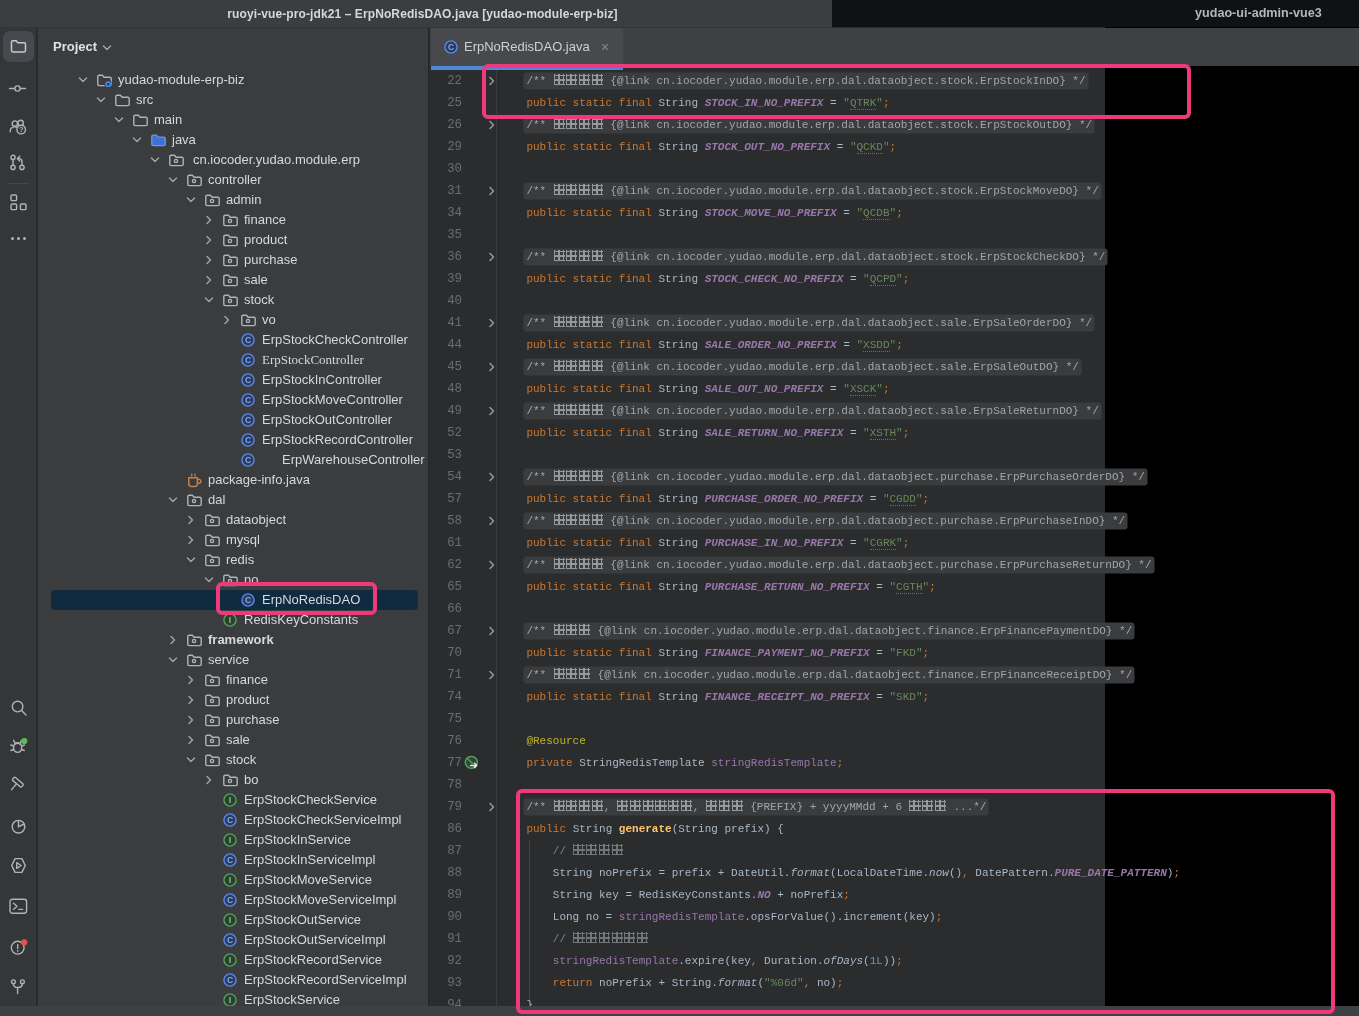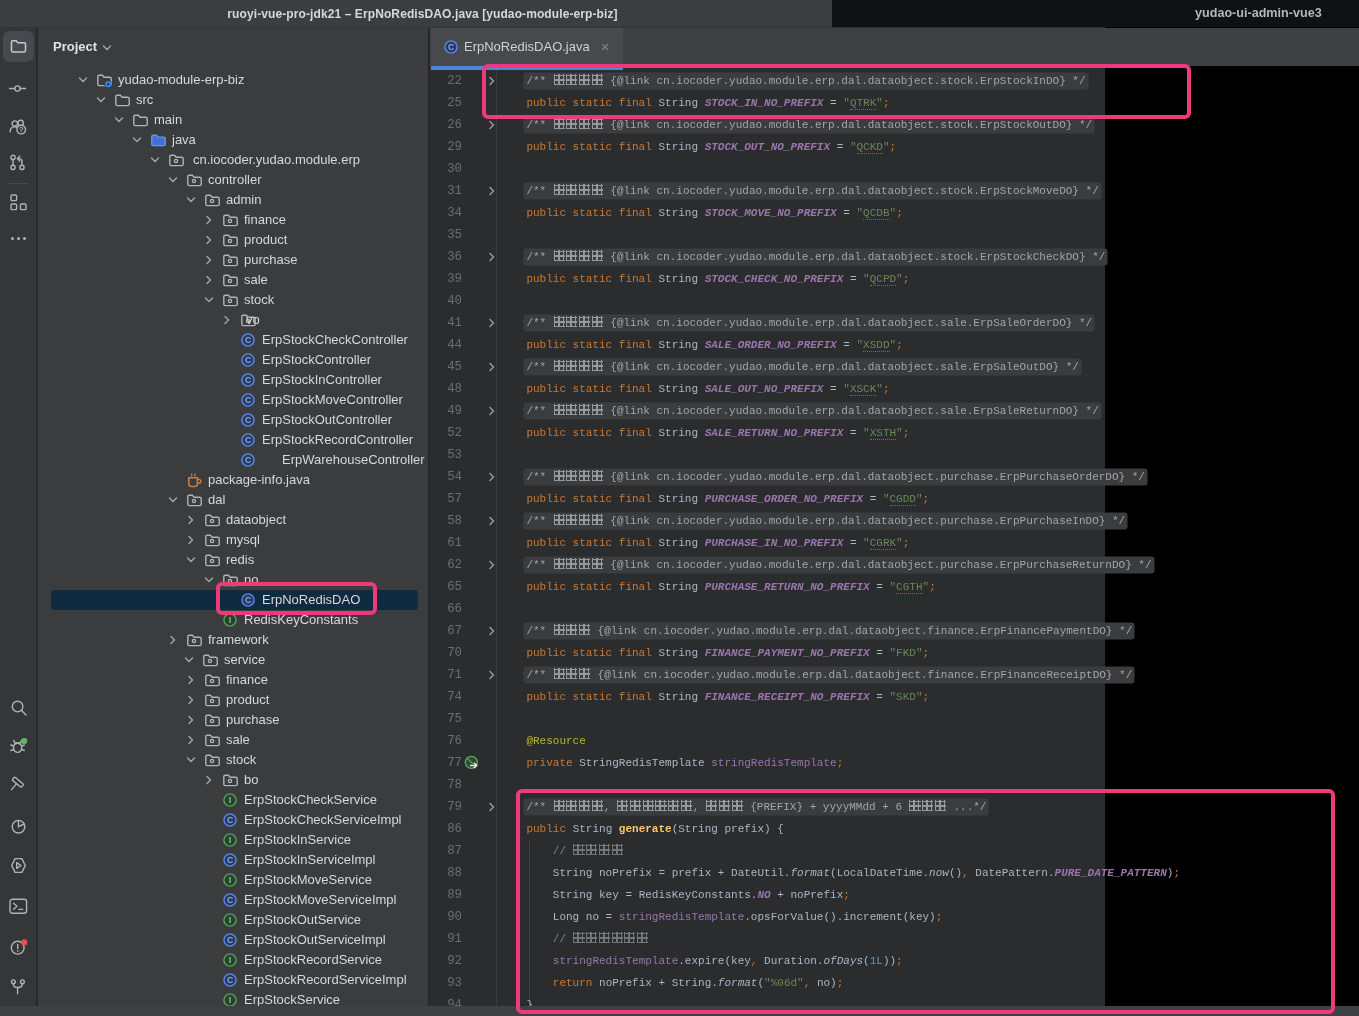--- a/index.html
+++ b/index.html
@@ -261,35 +261,35 @@
         <span class="abs" style="left:206px;">stock</span>
       </div>
       <div class="trow" style="left:0;top:282px;width:100%">
         <svg class="abs" style="left:183px;top:4px" width="12" height="12" viewBox="0 0 12 12">
           <path d="M4 2.5 L7.5 6 L4 9.5" fill="none" stroke="#9fa3a9" stroke-width="1.5" stroke-linecap="round" stroke-linejoin="round"></path>
         </svg>
         <svg class="abs" style="left:202px;top:2px" width="16" height="16" viewBox="0 0 16 16">
           <path d="M1.8 4.6 q0-1.4 1.4-1.4 h3.2 l1.7 2 h5.7 q1.4 0 1.4 1.4 v5.6 q0 1.4 -1.4 1.4 h-10.6 q-1.4 0-1.4-1.4 z" fill="none" stroke="#b0b3b8" stroke-width="1.4" stroke-linecap="round" stroke-linejoin="round"></path>
           <circle cx="8" cy="9" r="1.6" fill="none" stroke="#b0b3b8" stroke-width="1.4" stroke-linecap="round" stroke-linejoin="round"></circle>
         </svg>
-        <span class="abs" style="left:208px;">vo</span>
+        <span class="abs" style="left:224px;">vo</span>
       </div>
       <div class="trow" style="left:0;top:302px;width:100%">
         <svg class="abs" style="left:202px;top:2px" width="16" height="16" viewBox="0 0 16 16">
           <circle cx="8" cy="8" r="6.1" fill="#2b3b5e" stroke="#5689f0" stroke-width="1.4"></circle>
           <text x="8" y="11.2" font-family="Liberation Sans" font-size="8.6" font-weight="700" fill="#84a8f2" text-anchor="middle">C</text>
         </svg>
         <span class="abs" style="left:224px;">ErpStockCheckController</span>
       </div>
       <div class="trow" style="left:0;top:322px;width:100%">
         <svg class="abs" style="left:202px;top:2px" width="16" height="16" viewBox="0 0 16 16">
           <circle cx="8" cy="8" r="6.1" fill="#2b3b5e" stroke="#5689f0" stroke-width="1.4"></circle>
           <text x="8" y="11.2" font-family="Liberation Sans" font-size="8.6" font-weight="700" fill="#84a8f2" text-anchor="middle">C</text>
         </svg>
-        <span class="abs" style="left:224px;">ErpStockController</span>
+        <span class="abs" style="left:224px;font-family:Liberation Serif, serif;">ErpStockController</span>
       </div>
       <div class="trow" style="left:0;top:342px;width:100%">
         <svg class="abs" style="left:202px;top:2px" width="16" height="16" viewBox="0 0 16 16">
           <circle cx="8" cy="8" r="6.1" fill="#2b3b5e" stroke="#5689f0" stroke-width="1.4"></circle>
           <text x="8" y="11.2" font-family="Liberation Sans" font-size="8.6" font-weight="700" fill="#84a8f2" text-anchor="middle">C</text>
         </svg>
         <span class="abs" style="left:224px;">ErpStockInController</span>
       </div>
       <div class="trow" style="left:0;top:362px;width:100%">
         <svg class="abs" style="left:202px;top:2px" width="16" height="16" viewBox="0 0 16 16">
@@ -392,23 +392,23 @@
         <span class="abs" style="left:206px;">RedisKeyConstants</span>
       </div>
       <div class="trow" style="left:0;top:602px;width:100%">
         <svg class="abs" style="left:129px;top:4px" width="12" height="12" viewBox="0 0 12 12">
           <path d="M4 2.5 L7.5 6 L4 9.5" fill="none" stroke="#9fa3a9" stroke-width="1.5" stroke-linecap="round" stroke-linejoin="round"></path>
         </svg>
         <svg class="abs" style="left:148px;top:2px" width="16" height="16" viewBox="0 0 16 16">
           <path d="M1.8 4.6 q0-1.4 1.4-1.4 h3.2 l1.7 2 h5.7 q1.4 0 1.4 1.4 v5.6 q0 1.4 -1.4 1.4 h-10.6 q-1.4 0-1.4-1.4 z" fill="none" stroke="#b0b3b8" stroke-width="1.4" stroke-linecap="round" stroke-linejoin="round"></path>
           <circle cx="8" cy="9" r="1.6" fill="none" stroke="#b0b3b8" stroke-width="1.4" stroke-linecap="round" stroke-linejoin="round"></circle>
         </svg>
-        <span class="abs" style="left:170px;">framework</span>
-      </div>
-      <div class="trow" style="left:16px;top:622px;width:100%">
+        <span class="abs" style="left:170px;font-weight:bold;">framework</span>
+      </div>
+      <div class="trow" style="left:0;top:622px;width:100%">
         <svg class="abs" style="left:129px;top:4px" width="12" height="12" viewBox="0 0 12 12">
           <path d="M2.5 4 L6 7.5 L9.5 4" fill="none" stroke="#9fa3a9" stroke-width="1.5" stroke-linecap="round" stroke-linejoin="round"></path>
         </svg>
         <svg class="abs" style="left:148px;top:2px" width="16" height="16" viewBox="0 0 16 16">
           <path d="M1.8 4.6 q0-1.4 1.4-1.4 h3.2 l1.7 2 h5.7 q1.4 0 1.4 1.4 v5.6 q0 1.4 -1.4 1.4 h-10.6 q-1.4 0-1.4-1.4 z" fill="none" stroke="#b0b3b8" stroke-width="1.4" stroke-linecap="round" stroke-linejoin="round"></path>
           <circle cx="8" cy="9" r="1.6" fill="none" stroke="#b0b3b8" stroke-width="1.4" stroke-linecap="round" stroke-linejoin="round"></circle>
         </svg>
         <span class="abs" style="left:170px;">service</span>
       </div>
       <div class="trow" style="left:0;top:642px;width:100%">

